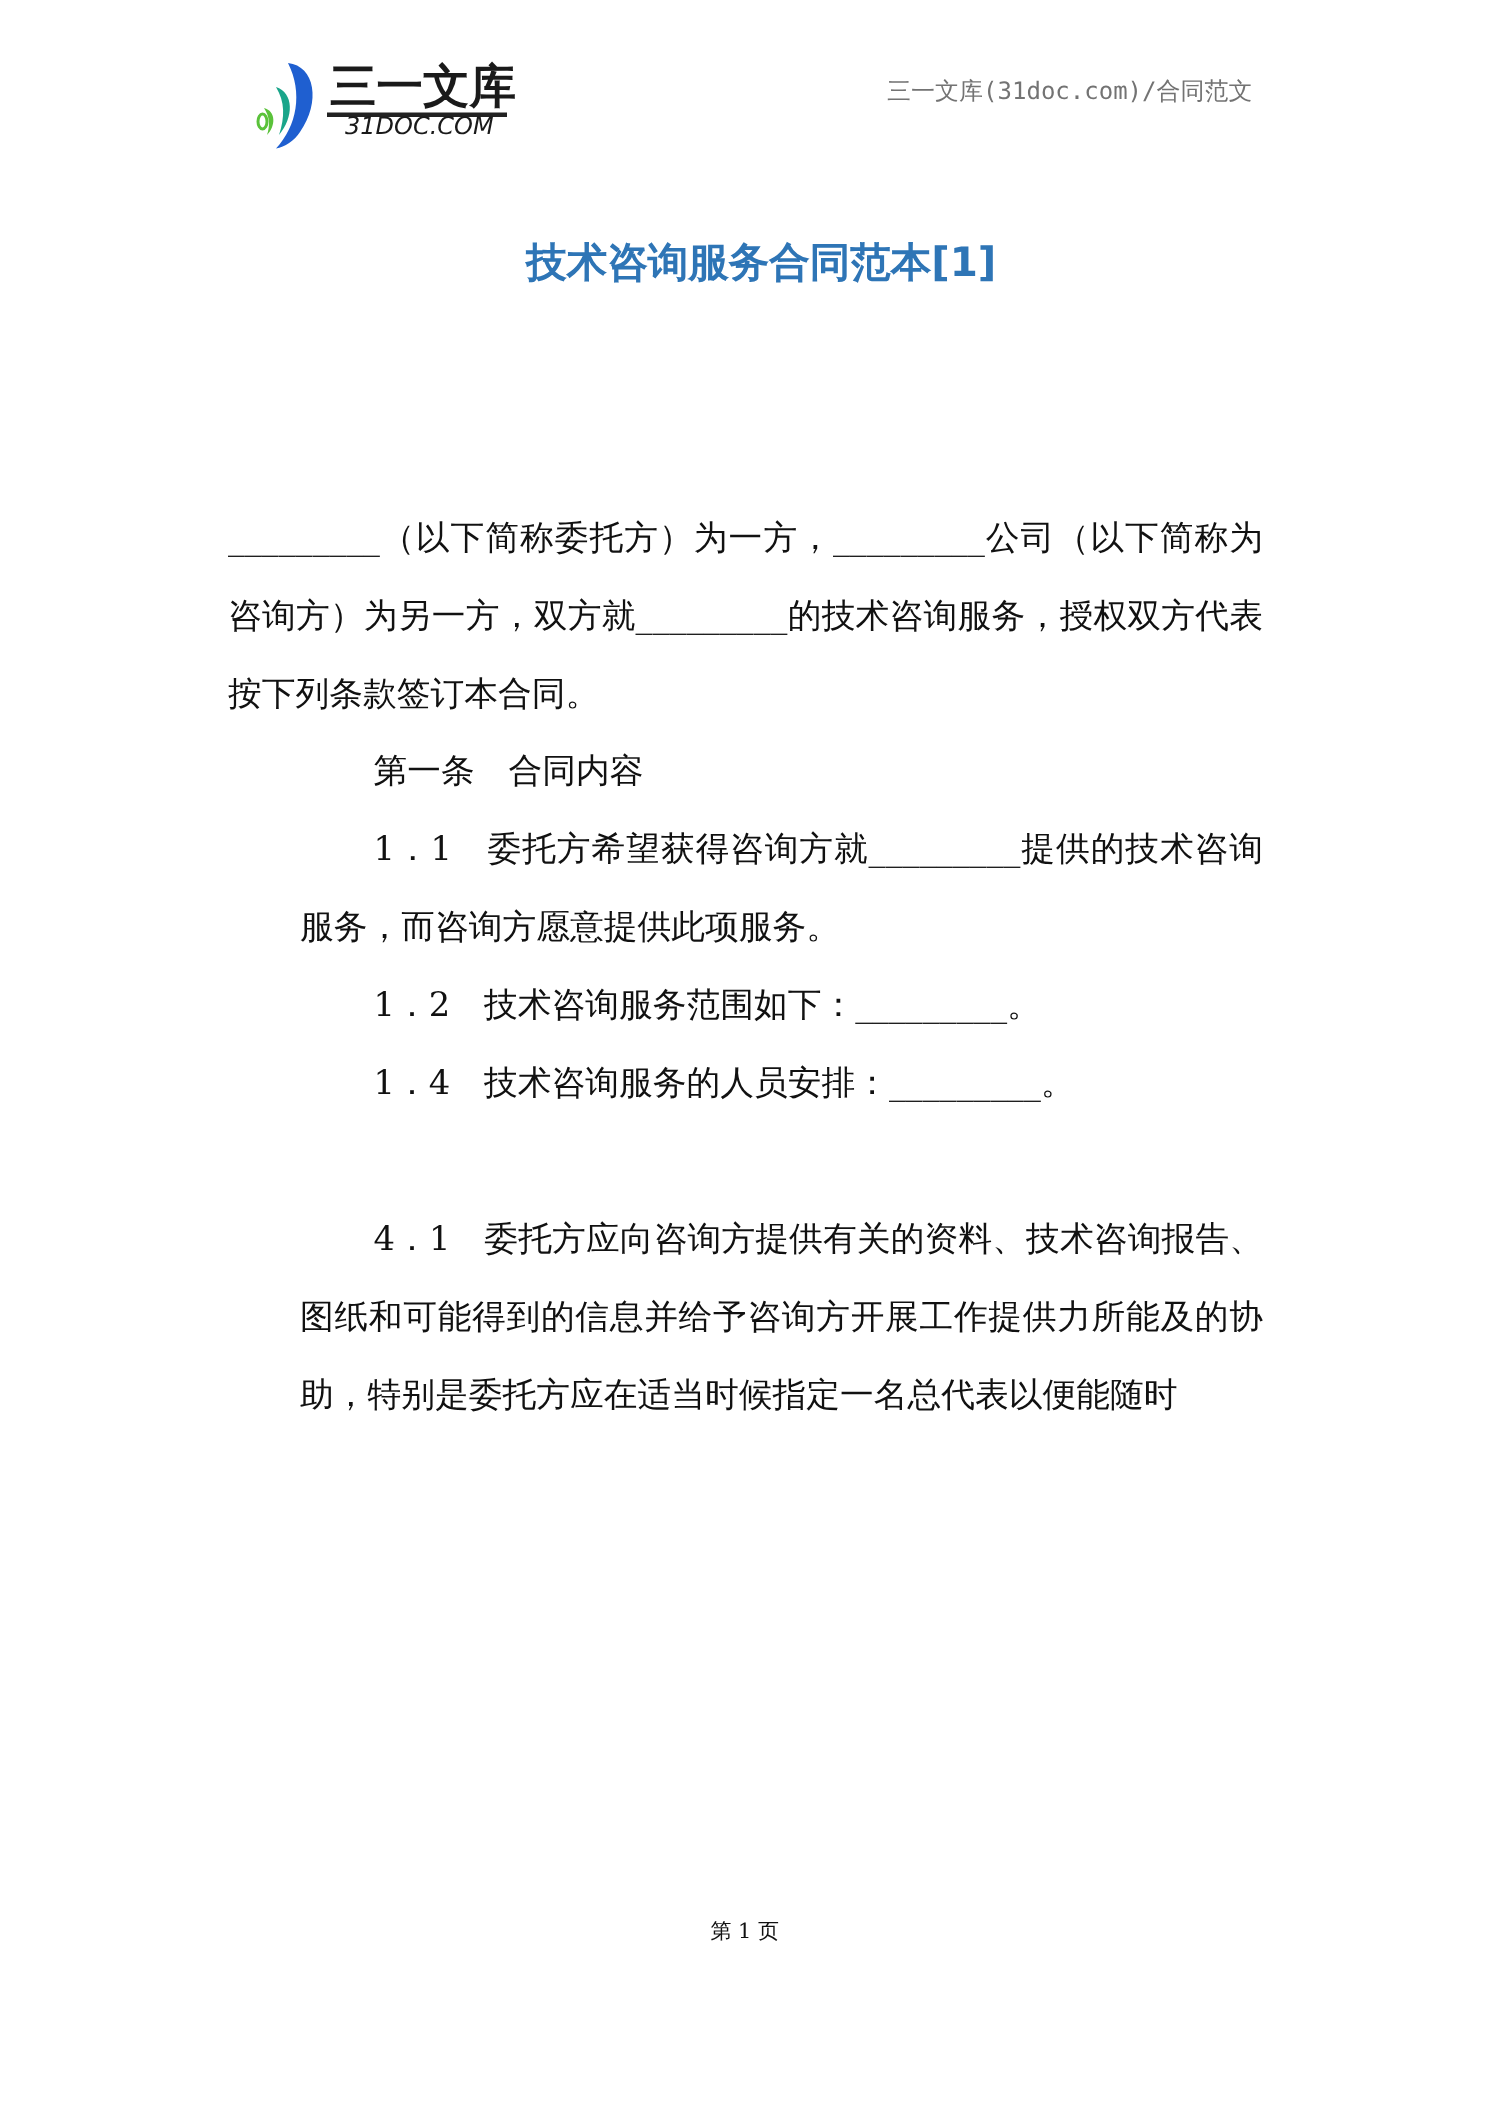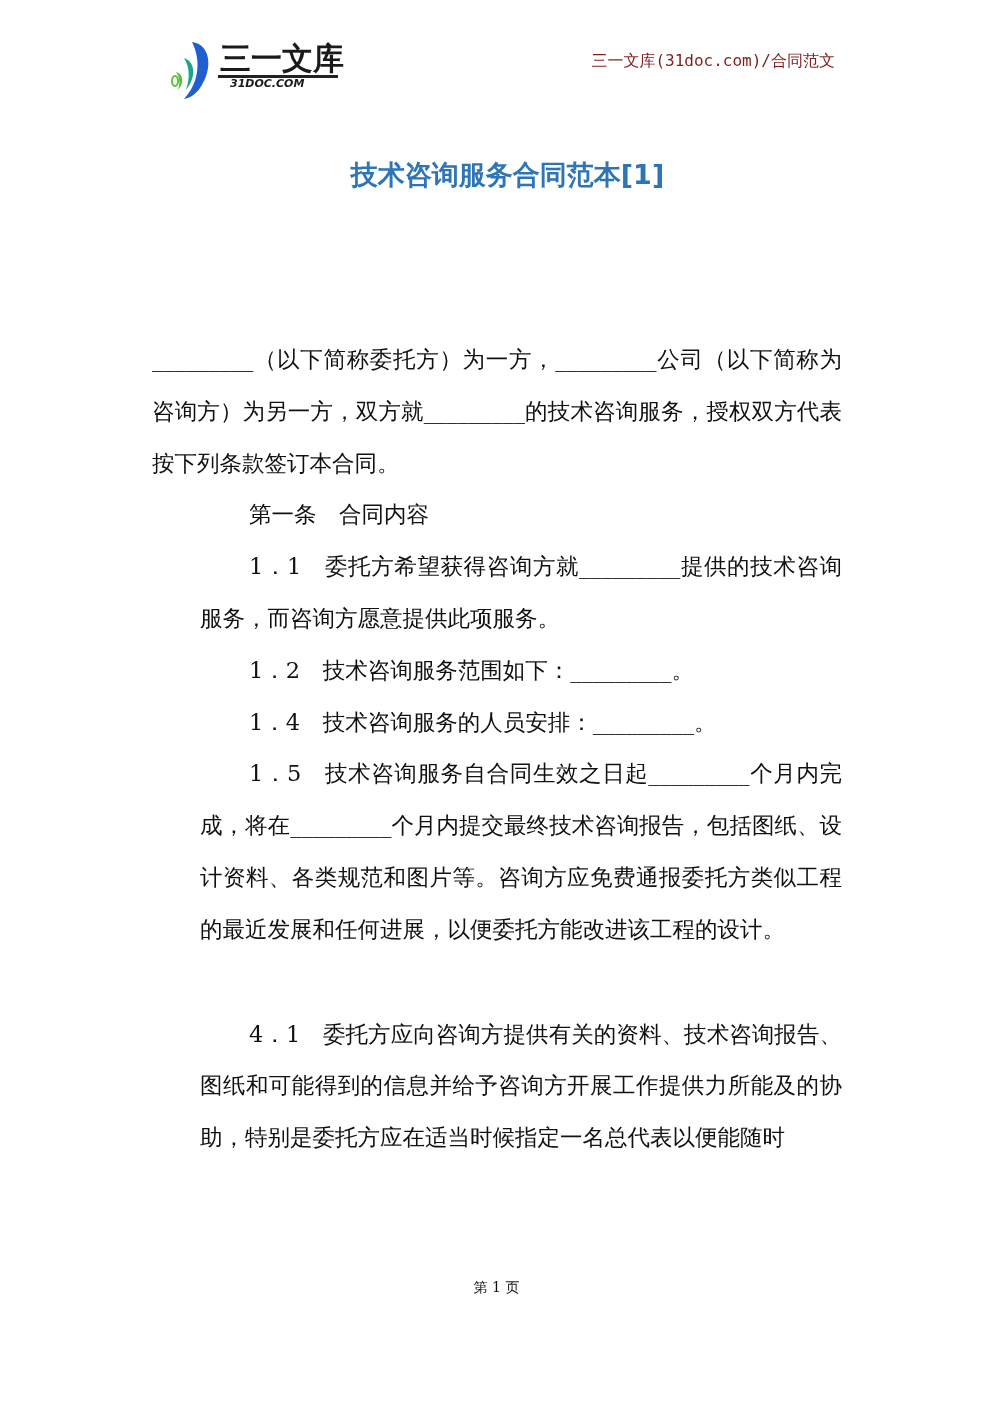--- a/index.html
+++ b/index.html
@@ -3,23 +3,23 @@
 <meta charset="utf-8">
 <style>
   html, body { margin: 0; padding: 0; background: #ffffff; }
   body { width: 993px; height: 1404px; position: relative; overflow: hidden;
          font-family: "DejaVu Serif", "Liberation Serif", serif; color: #111; }
   .logo { position: absolute; left: 170px; top: 38px; width: 180px; height: 62px; }
   .logo svg { position: absolute; left: 0; top: 0; }
   .logo-cn { position: absolute; left: 50px; top: 2px; font-family: "DejaVu Sans", sans-serif;
              font-weight: bold; font-size: 31px; color: #1a1a1a; letter-spacing: 0px; line-height: 36px; text-align: right; }
   .logo-en { position: absolute; left: 60px; top: 38px; font-family: "DejaVu Sans", sans-serif;
-             font-weight: bold; font-style: italic; font-size: 11px; color: #1a1a1a; line-height: 16px; }
+             font-weight: normal; font-style: italic; font-size: 16px; color: #1a1a1a; line-height: 16px; }
   .logo-bar { position: absolute; left: 48px; top: 37px; width: 120px; height: 3px; background: #222; }
-  .header-right { position: absolute; right: 158px; top: 51px; font-size: 16px; color: #7f1d1d;
+  .header-right { position: absolute; right: 158px; top: 51px; font-size: 16px; color: #737373;
                   font-family: "DejaVu Sans Mono", "Liberation Mono", monospace; }
   .title { position: absolute; left: 0; right: 0; top: 157px; text-align: center;
            font-family: "DejaVu Sans", sans-serif; font-weight: bold; font-size: 27px; color: #2e75b6; padding-left: 22px; }
   .body { position: absolute; left: 152px; width: 690px; top: 334px; font-size: 22.5px; line-height: 51.8px; }
   .p { margin: 0; text-align: justify; text-align-last: left; white-space: pre-wrap; }
   .indent { text-indent: 49px; margin-left: 48px; }
   .gap { height: 53px; }
   .footer { position: absolute; left: 0; right: 0; top: 1279px; text-align: center; font-size: 14px; color: #111; }
 </style>
 </head>
@@ -40,18 +40,17 @@
 <div class="header-right">三一文库(31doc.com)/合同范文</div>
 
 <h1 class="title" style="margin:0;">技术咨询服务合同范本[1]</h1>
 
 <div class="body">
   <p class="p">_________（以下简称委托方）为一方，_________公司（以下简称为咨询方）为另一方，双方就_________的技术咨询服务，授权双方代表按下列条款签订本合同。</p>
   <p class="p indent">第一条　合同内容</p>
   <p class="p indent">1．1　委托方希望获得咨询方就_________提供的技术咨询服务，而咨询方愿意提供此项服务。</p>
   <p class="p indent">1．2　技术咨询服务范围如下：_________。</p>
   <p class="p indent">1．4　技术咨询服务的人员安排：_________。</p>
-  <p class="p indent">1．5　技术咨询服务自合同生效之日起_________个月内完成，将在_________个月内提交最终技术咨询报告，包括图纸、设计资料、各类规范和图片等。咨询方应免费通报委托方类似工程的最近发展和任何进展，以便委托方能改进该工程的设计。</p>
   <div class="gap"></div>
   <p class="p indent">4．1　委托方应向咨询方提供有关的资料、技术咨询报告、图纸和可能得到的信息并给予咨询方开展工作提供力所能及的协助，特别是委托方应在适当时候指定一名总代表以便能随时</p>
 </div>
 
 <div class="footer">第 1 页</div>
 
 </body></html>

